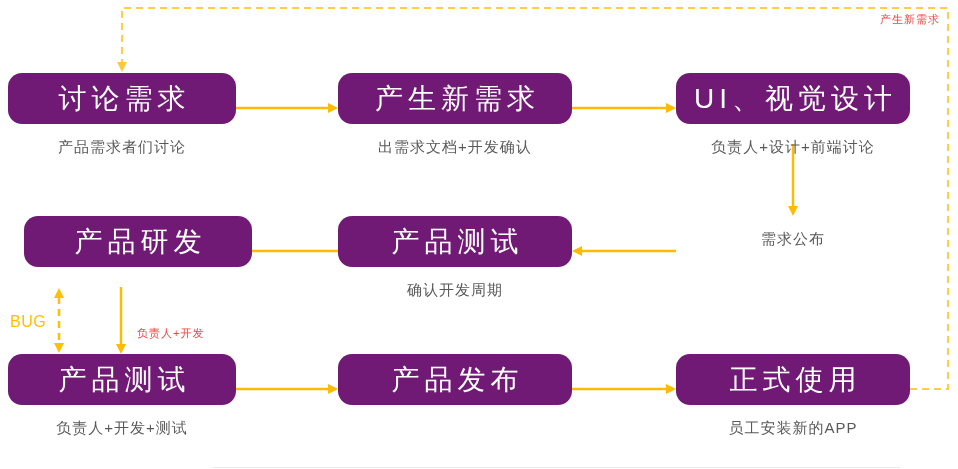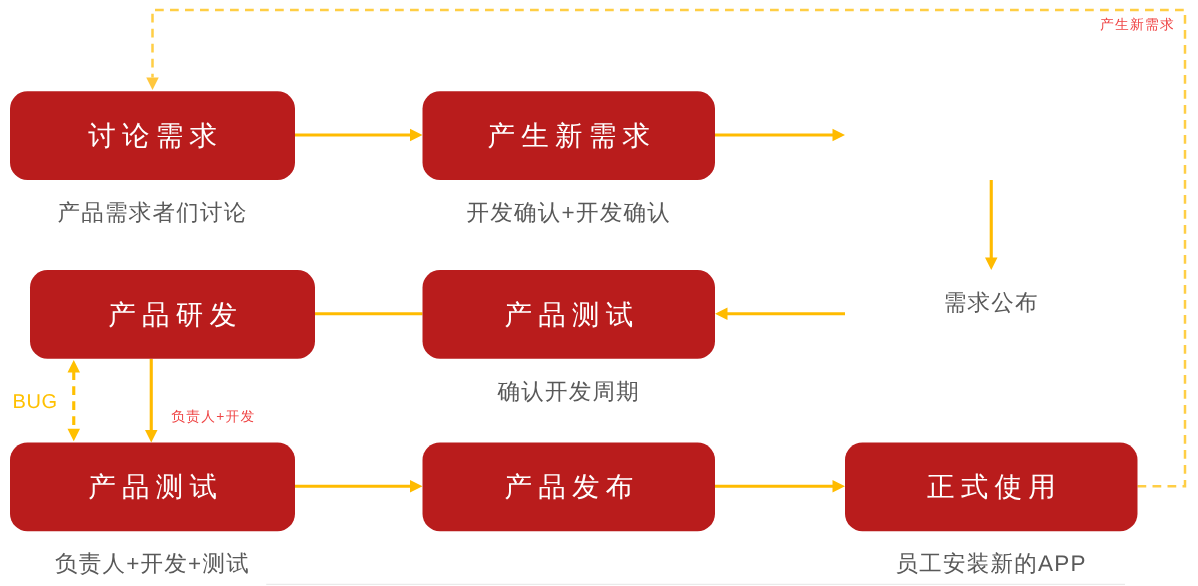--- a/index.html
+++ b/index.html
@@ -6,34 +6,34 @@
   #canvas{
     position:relative;
     width:958px;height:469px;
     background:#ffffff;
     font-family:"Liberation Sans", sans-serif;
     overflow:hidden;
   }
   #arrow-layer{position:absolute;left:0;top:0;width:958px;height:469px;z-index:1;}
   .node{position:absolute;z-index:2;}
   .box{
-    height:71px;
-    background:#b91c1c;
+    height:51px;
+    background:#701a75;
     border-radius:14px;
     color:#ffffff;
-    font-size:22px;
+    font-size:28px;
     letter-spacing:5px;
     display:flex;align-items:center;justify-content:center;
     text-indent:5px; 
   }
   .sublabel{
     margin-top:14px;
     text-align:center;
     color:#595959;
-    font-size:18px;
+    font-size:15px;
     letter-spacing:1px;
     min-height:18px;
   }
   .note{position:absolute;z-index:2;font-size:11px;color:#ef4444;letter-spacing:1px;}
   .note.bug{color:#FFC000;font-size:16px;letter-spacing:0.5px;text-align:center;}
   .page-edge{
     position:absolute;left:213px;top:467px;width:687px;height:1px;
     background:#EAEAEA;z-index:0;
   }
 </style>
@@ -97,21 +97,25 @@
       <polygon points="122,72 117,62 127,62" fill="#FFC73E"></polygon>
     </g>
   </svg>
 
   <div class="node" style="left:8px;top:73px;width:228px">
     <div class="box">讨论需求</div>
     <div class="sublabel">产品需求者们讨论</div>
   </div>
   <div class="node" style="left:338px;top:73px;width:234px">
     <div class="box">产生新需求</div>
-    <div class="sublabel">开发确认+开发确认</div>
+    <div class="sublabel">出需求文档+开发确认</div>
+  </div>
+  <div class="node" style="left:676px;top:73px;width:234px">
+    <div class="box">UI、视觉设计</div>
+    <div class="sublabel">负责人+设计+前端讨论</div>
   </div>
 
   <div class="node" style="left:24px;top:216px;width:228px">
     <div class="box">产品研发</div>
   </div>
   <div class="node" style="left:338px;top:216px;width:234px">
     <div class="box">产品测试</div>
     <div class="sublabel">确认开发周期</div>
   </div>
   <div class="node" style="left:676px;top:216px;width:234px">

